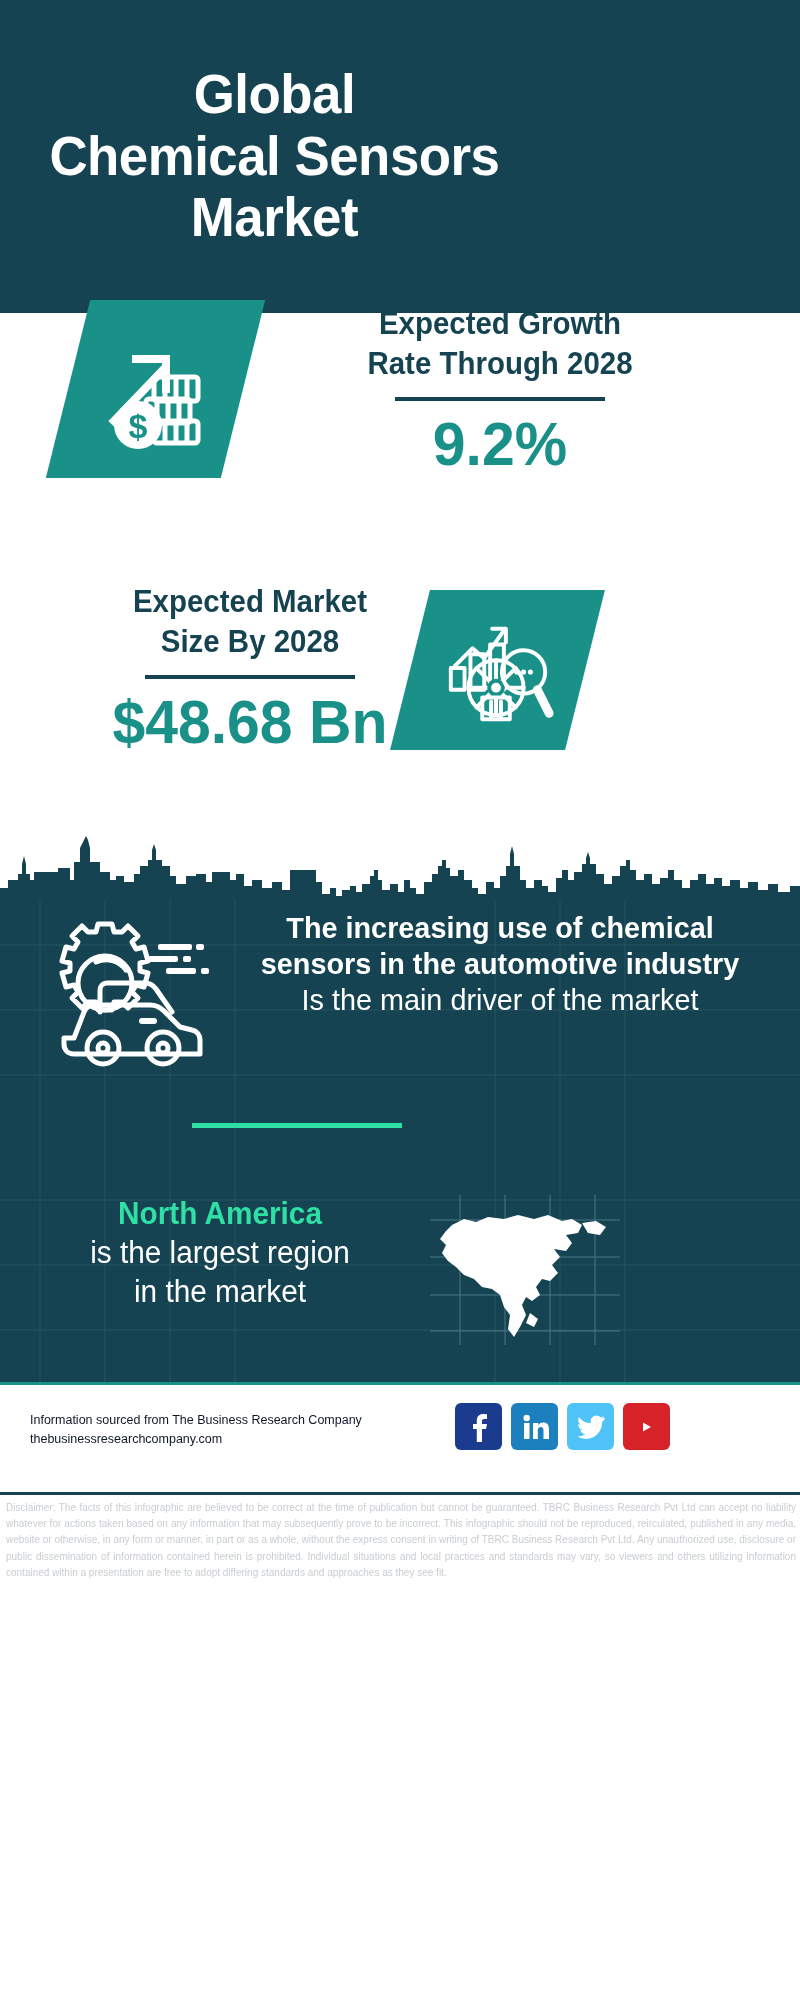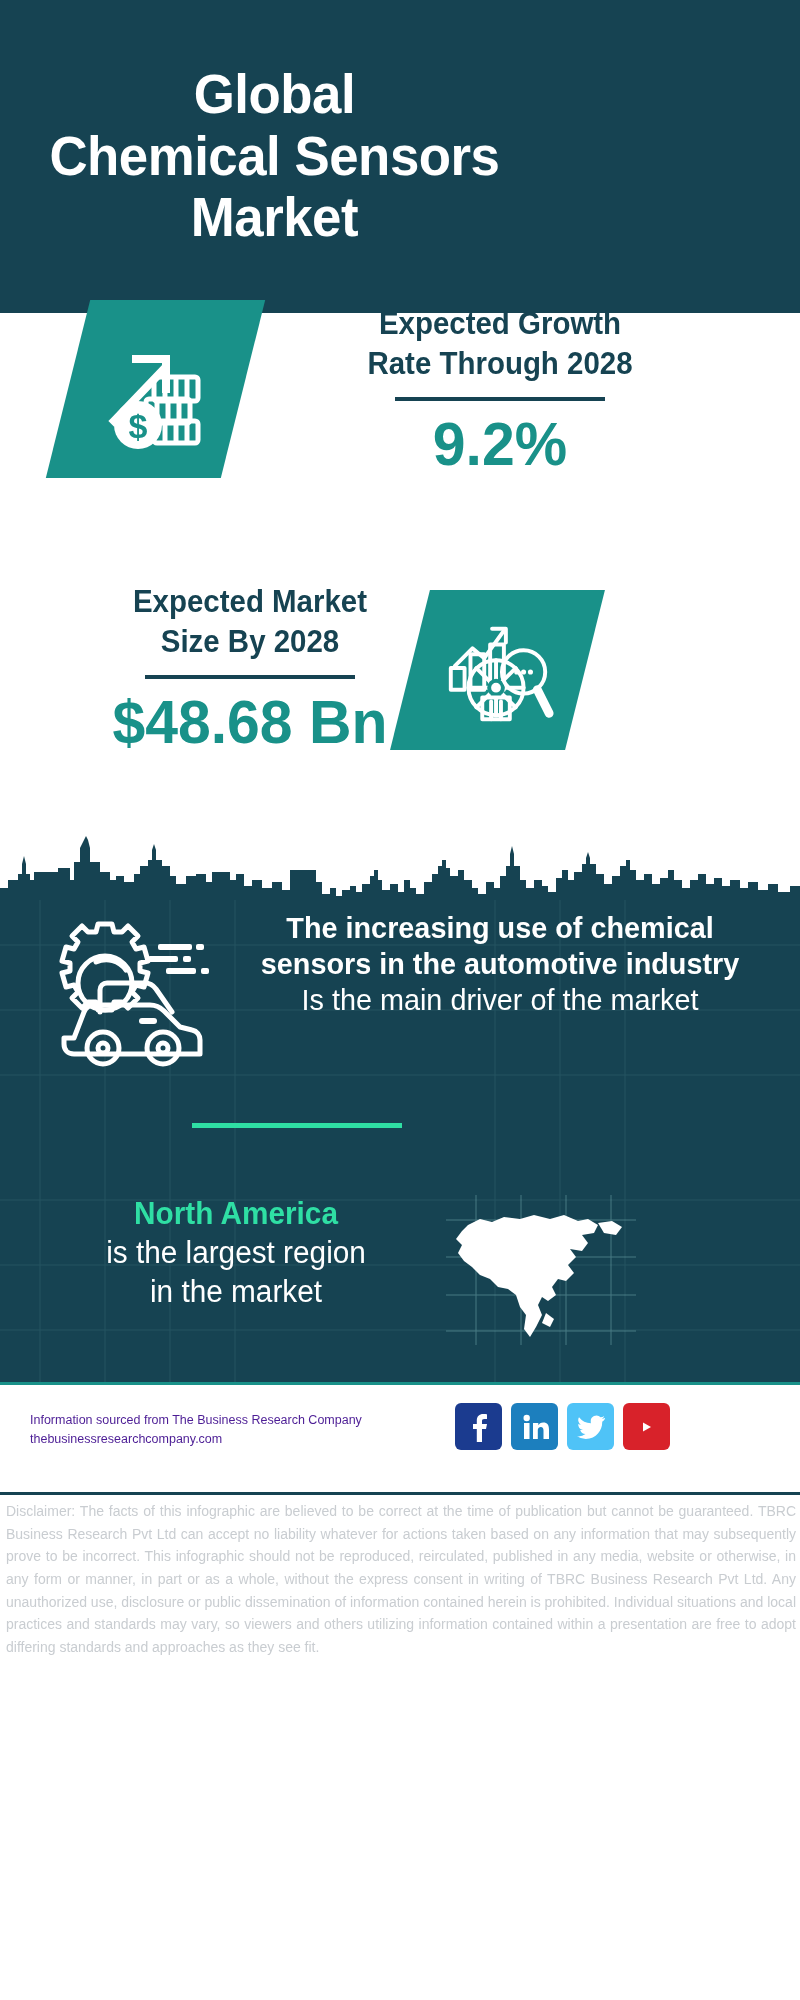--- a/index.html
+++ b/index.html
@@ -91,52 +91,52 @@
     transform:scaleX(0.96);
   }
   .driver-sub{
     font-size:30px;line-height:1.2;color:#ffffff;font-weight:normal;
     transform:scaleX(0.96);
   }
   .mint-rule{
     position:absolute;left:192px;top:1123px;width:210px;height:5px;background:#2fdfa4;
   }
 
-  .region-row{position:absolute;left:16px;top:1195px;width:740px;height:160px;}
+  .region-row{position:absolute;left:0;top:1195px;width:740px;height:160px;}
   .region-text{position:absolute;left:20px;top:0;width:400px;text-align:center;}
   .region-title{font-size:31px;font-weight:bold;color:#2fdfa4;line-height:1.25;transform:scaleX(0.96);}
   .region-sub{font-size:31px;color:#ffffff;line-height:1.25;transform:scaleX(0.96);}
   .region-map{position:absolute;left:430px;top:0px;width:190px;height:150px;}
 
   
   .footer-strip{
     position:absolute;left:0;top:1382px;width:800px;height:3px;background:#199189;
   }
   .footer{
     position:absolute;left:0;top:1385px;width:800px;height:105px;background:#ffffff;
   }
   .footer-text{
     position:absolute;left:30px;top:26px;width:400px;
-    color:#4c1d95;font-size:12.5px;line-height:1.55;
+    color:#0f172a;font-size:12.5px;line-height:1.55;
     font-family:"Liberation Sans", sans-serif;
   }
   .socials{position:absolute;left:455px;top:18px;display:flex;gap:9px;}
   .soc{width:47px;height:47px;border-radius:6px;display:flex;align-items:center;justify-content:center;}
   .soc-fb{background:#1b3b8f;}
   .soc-li{background:#1c7fbe;}
   .soc-tw{background:#4fc3f7;}
   .soc-yt{background:#d8222a;}
   .soc svg{display:block;}
 
   .footer-divider{
     position:absolute;left:0;top:1492px;width:800px;height:3px;background:#164352;
   }
   .disclaimer{
     position:absolute;left:6px;top:1500px;width:790px;
-    color:#c9cdd1;font-size:14px;line-height:1.62;
+    color:#c9cdd1;font-size:10px;line-height:1.62;
     font-family:"Liberation Sans", sans-serif;
     text-align:justify;
   }
 </style>
 </head>
 <body>
 
 <div class="page">
 
   <div class="header">

